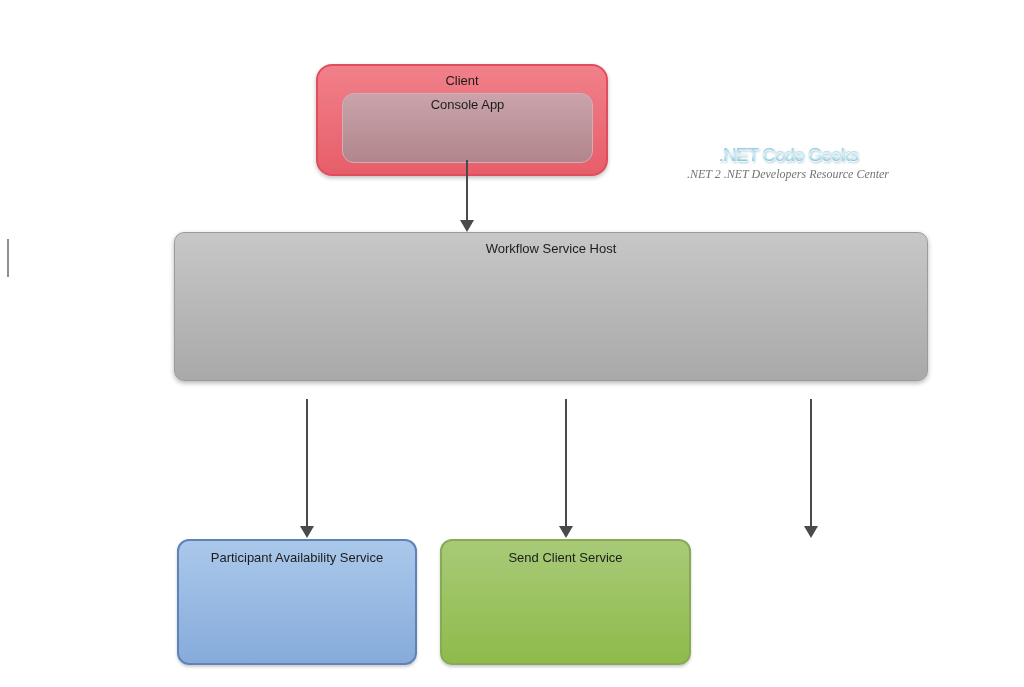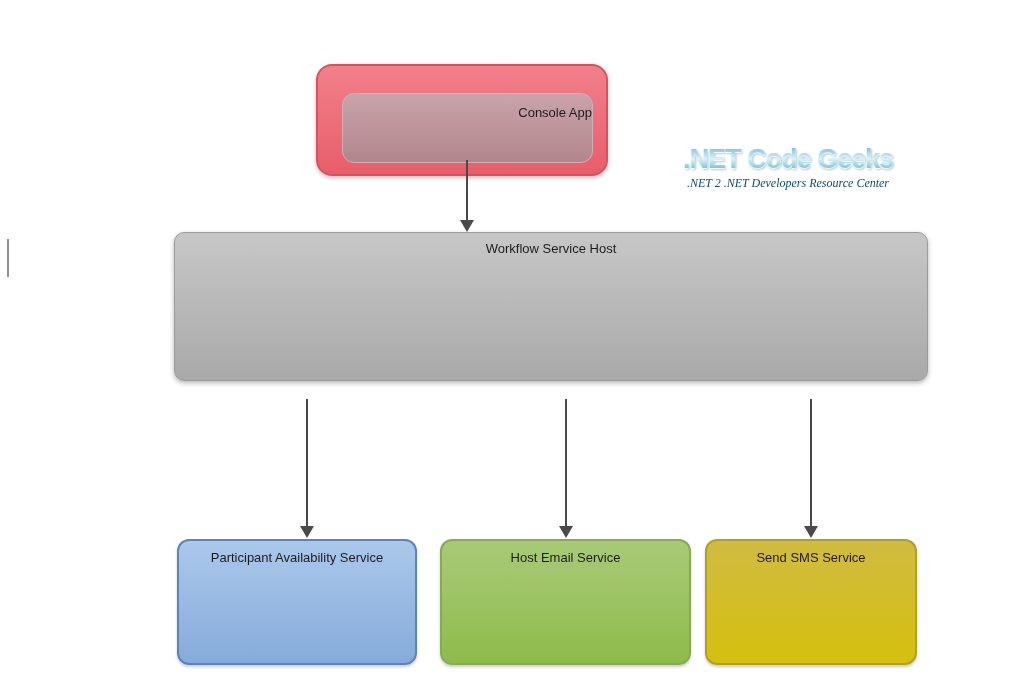--- a/index.html
+++ b/index.html
@@ -37,21 +37,21 @@
 
   
   .console {
     left: 24px; top: 27px;
     width: 251px; height: 70px;
     border-width: 1px;
     border-radius: 12px;
     background: linear-gradient(to bottom, #c9a4aa, #b2858c);
     border-color: #cfb0b5;
   }
-  .console > .node-label { margin-top: 11px; text-align: right; }
+  .console > .node-label { margin-top: 3px; }
 
   
   .host {
     left: 174px; top: 232px;
     width: 754px; height: 149px;
     border-width: 1px;
     border-radius: 10px;
     background: linear-gradient(to bottom, #c7c7c7, #a9a9a9);
     border-color: #9b9b9b;
     box-shadow: 0 2px 5px rgba(0,0,0,0.3);
@@ -91,22 +91,22 @@
     border-top: 12px solid #4a4a4a;
   }
   .arrow-client-host { left: 460px; top: 160px; height: 72px; }
   .arrow-host-participant { left: 300px; top: 399px; height: 139px; }
   .arrow-host-email { left: 559px; top: 399px; height: 139px; }
   .arrow-host-sms { left: 804px; top: 399px; height: 139px; }
 
   
   .logo { position: absolute; left: 676px; top: 144px; width: 224px; text-align: center; }
   .logo-title {
-    font-weight: bold;
-    font-size: 27px;
+    font-weight: normal;
+    font-size: 19px;
     line-height: 1.15;
     letter-spacing: -1px;
     white-space: nowrap;
     background: linear-gradient(to bottom, #69aed6 0%, #d9f3f8 48%, #3fa3c4 100%);
     -webkit-background-clip: text;
     background-clip: text;
     color: transparent;
     filter: drop-shadow(0 1px 0 rgba(255,255,255,0.85)) drop-shadow(1px 1px 1px rgba(70,130,160,0.45));
   }
   .logo-subtitle {
@@ -127,20 +127,21 @@
   }
 </style>
 </head>
 <body>
 
 <div class="stage">
 
   <div class="cursor-mark"></div>
 
   <div class="node client" style="background: linear-gradient(rgb(241, 128, 138), rgb(231, 94, 106)); border-color: rgb(222, 78, 92);">
+    <div class="node-label">Client</div>
     <div class="node console" style="background: linear-gradient(rgb(201, 164, 170), rgb(178, 133, 140)); border-color: rgb(207, 176, 181);">
       <div class="node-label">Console App</div>
     </div>
   </div>
 
   <div class="arrow arrow-client-host">
     <div class="arrow-shaft" style="background: rgb(74, 74, 74);"></div>
     <div class="arrow-head" style="border-top-color: rgb(74, 74, 74);"></div>
   </div>
 
@@ -158,24 +159,21 @@
   </div>
   <div class="arrow arrow-host-sms">
     <div class="arrow-shaft" style="background: rgb(74, 74, 74);"></div>
     <div class="arrow-head" style="border-top-color: rgb(74, 74, 74);"></div>
   </div>
 
   <div class="node svc svc-participant" style="background: linear-gradient(rgb(170, 200, 234), rgb(134, 171, 219)); border-color: rgb(93, 131, 185);">
     <div class="node-label">Participant Availability Service</div>
   </div>
   <div class="node svc svc-email" style="background: linear-gradient(rgb(168, 202, 120), rgb(142, 187, 75)); border-color: rgb(136, 170, 87);">
-    <div class="node-label">Host Email Service</div>
-  </div>
-  <div class="node svc svc-sms" style="background: linear-gradient(rgb(209, 187, 65), rgb(213, 192, 15)); border-color: rgb(178, 160, 35);">
-    <div class="node-label">Send SMS Service</div>
+    <div class="node-label">Send Client Service</div>
   </div>
 
   <div class="logo">
     <div class="logo-title" style="background-image: linear-gradient(rgb(105, 174, 214) 0%, rgb(217, 243, 248) 48%, rgb(63, 163, 196) 100%);">.NET Code Geeks</div>
-    <div class="logo-subtitle" style="color: #0c4a6e;">.NET 2 .NET Developers Resource Center</div>
+    <div class="logo-subtitle" style="color: #737373;">.NET 2 .NET Developers Resource Center</div>
   </div>
 
 </div>
 
 </body></html>

